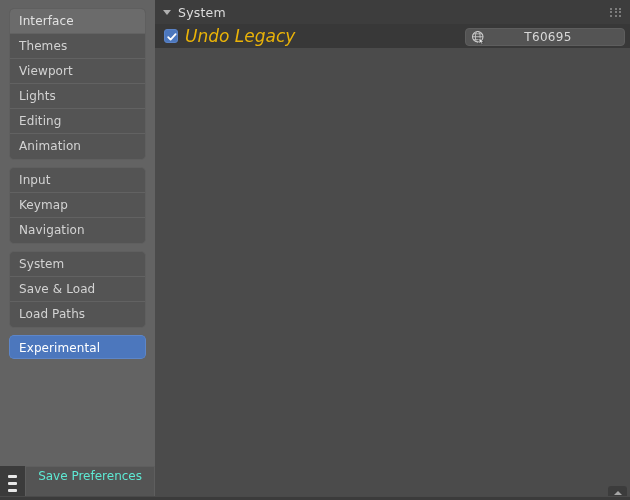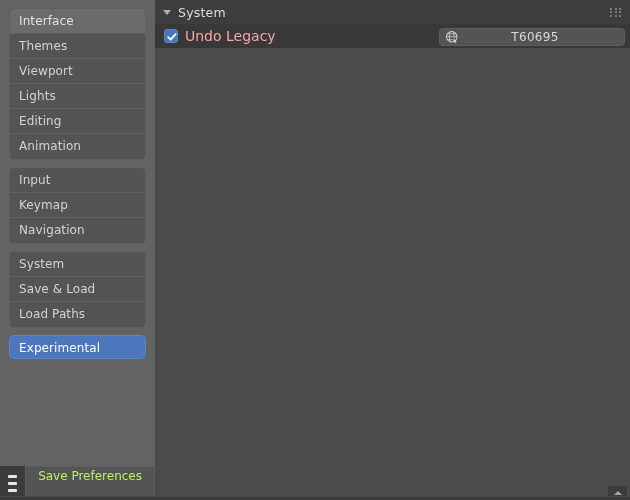--- a/index.html
+++ b/index.html
@@ -115,21 +115,21 @@
   }
 
   .save-btn {
     height: 34px;
     line-height: 19px;
     padding: 0 12px;
     background: #545454;
     border: 1px solid #5e5e5e;
     border-radius: 0;
     font-size: 12px;
-    color: #bef264;
+    color: #5eead4;
     cursor: pointer;
     white-space: nowrap;
   }
 
   
   #main {
     position: relative;
     flex: 1 1 auto;
     height: 500px;
     background: #4b4b4b;
@@ -204,30 +204,31 @@
     width: 14px;
     height: 14px;
     background: #4c77bd;
     border: 1px solid #5a82c6;
     border-radius: 3px;
     flex: 0 0 14px;
   }
   .checkbox svg { position: absolute; left: 1px; top: 1px; }
 
   .check-label {
-    font-size: 14px;
-    color: #fca5a5;
+    font-size: 17px;
+    color: #eab308;
     white-space: nowrap;
+    font-style: italic;
   }
 
   .link-button {
     position: absolute;
     right: 5px;
     top: 4px;
-    width: 186px;
+    width: 160px;
     height: 18px;
     background: #545454;
     border: 1px solid #5e5e5e;
     border-radius: 4px;
     display: flex;
     align-items: center;
     cursor: pointer;
   }
   .globe-icon {
     position: absolute;

